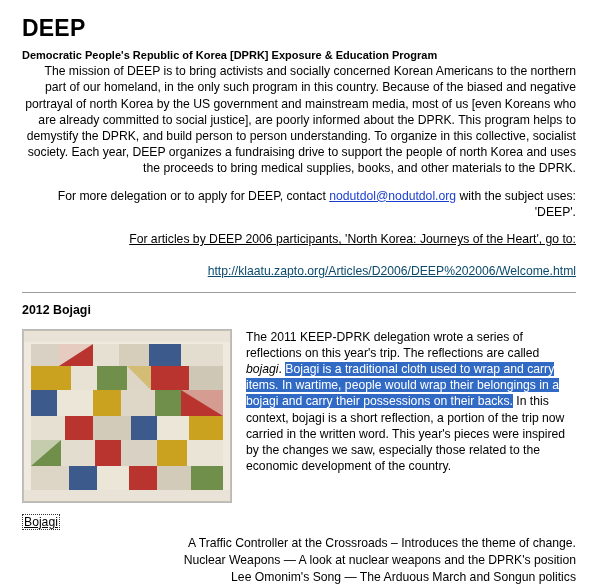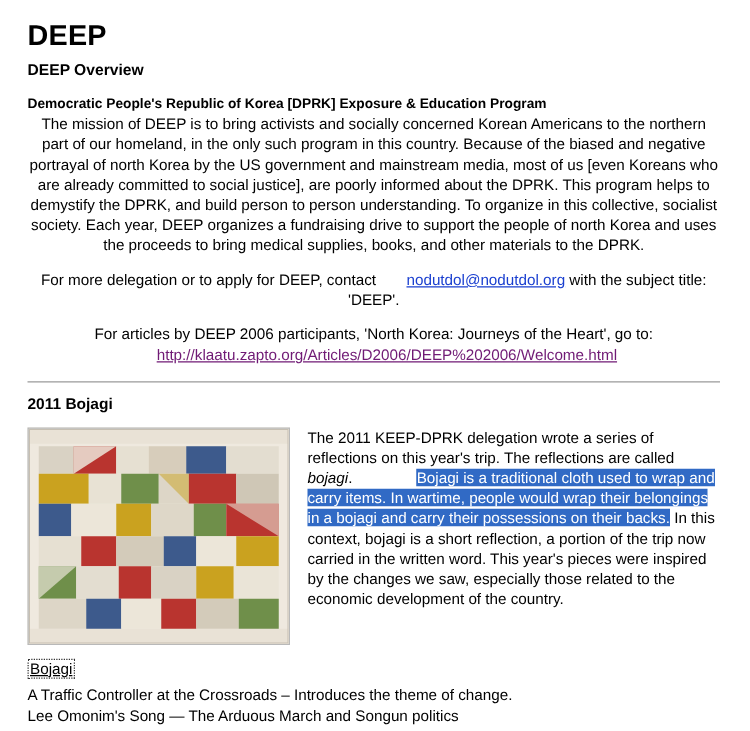--- a/index.html
+++ b/index.html
@@ -38,32 +38,32 @@
   }
   .section-head {
     font-size: 11px;
     font-weight: bold;
     margin: 0 0 2px 0;
   }
   p {
     margin: 0 0 11px 0;
     font-size: 12.2px;
     line-height: 1.33;
-    text-align: center;
+    text-align: right;
   }
   p.tight {
-    margin-bottom: 1px;
+    margin-bottom: 16px;
+    text-decoration: underline;
   }
   a.link {
     color: #1a3fd0;
     text-decoration: underline;
-    margin-left: 21px;
   }
   a.link.blue2 {
-    color: #701a75;
+    color: #0c4a6e;
   }
   .hr {
     border: 0;
     border-top: 1px solid #9a9a9a;
     margin: 12px 0 10px 0;
     height: 0;
   }
   .bojagi-head {
     font-size: 12.4px;
     font-weight: bold;
@@ -89,64 +89,63 @@
   .quilt svg { display: block; }
   .right-col {
     flex: 1 1 auto;
     font-size: 12.2px;
     line-height: 1.33;
   }
   .right-col .em { font-style: italic; }
   .sel {
     background: #316ac5;
     color: #ffffff;
-    margin-left: 48px;
   }
   .caption {
     margin-top: 12px;
     font-size: 12.2px;
   }
   .caption .boxed {
     border: 1px dotted #333;
     padding: 0 1px;
     text-decoration: underline;
   }
   ul.essays {
     list-style: none;
     margin: 6px 0 0 0;
     padding: 0;
   }
   ul.essays li {
     font-size: 12.2px;
     line-height: 1.42;
+    text-align: right;
   }
   .below {
     clear: both;
   }
 </style>
 </head>
 <body>
 
 <div class="page">
   <div class="content">
 
     <div class="title">DEEP</div>
-    <div class="subtitle">DEEP Overview</div>
 
     <div class="section-head">Democratic People's Republic of Korea [DPRK] Exposure &amp; Education Program</div>
     <p>The mission of DEEP is to bring activists and socially concerned Korean Americans to the northern part of our homeland, in the only such program in this country.  Because of the biased and negative portrayal of north Korea by the US government and mainstream media, most of us [even Koreans who are already committed to social justice], are poorly informed about the DPRK. This program helps to demystify the DPRK, and build person to person understanding. To organize in this collective, socialist society. Each year, DEEP organizes a fundraising drive to support the people of north Korea and uses the proceeds to bring medical supplies, books, and other materials to the DPRK.</p>
 
-    <p><span>For more delegation or to apply for DEEP, contact </span><a class="link" href="#">nodutdol@nodutdol.org</a><span> with the subject title: 'DEEP'.</span></p>
+    <p><span>For more delegation or to apply for DEEP, contact </span><a class="link" href="#">nodutdol@nodutdol.org</a><span> with the subject uses: 'DEEP'.</span></p>
 
     <p class="tight">For articles by DEEP 2006 participants, 'North Korea: Journeys of the Heart', go to:</p>
     <p><a class="link blue2" href="#">http://klaatu.zapto.org/Articles/D2006/DEEP%202006/Welcome.html</a></p>
 
     <hr class="hr">
 
-    <div class="bojagi-head">2011 Bojagi</div>
+    <div class="bojagi-head">2012 Bojagi</div>
 
     <div class="two-col">
       <div class="quilt-wrap">
         <div class="quilt">
           <svg width="208" height="172" viewBox="0 0 208 172" xmlns="http://www.w3.org/2000/svg" aria-hidden="true">
             <rect x="0" y="0" width="208" height="172" fill="#efe9df"></rect>
 
             <rect x="0" y="0" width="208" height="12" fill="#e9e2d6"></rect>
             <rect x="0" y="160" width="208" height="12" fill="#e9e2d6"></rect>
 
@@ -207,20 +206,20 @@
         <span>The 2011 KEEP-DPRK delegation wrote a series of reflections on this year's trip. The reflections are called </span><span class="em">bojagi</span><span>. </span><span class="sel">Bojagi is a traditional cloth used to wrap and carry items. In wartime, people would wrap their belongings in a bojagi and carry their possessions on their backs.</span><span> In this context, bojagi is a short reflection, a portion of the trip now carried in the written word. This year's pieces were inspired by the changes we saw, especially those related to the economic development of the country.</span>
       </div>
     </div>
 
     <div class="caption below">
       <span class="boxed">Bojagi</span>
     </div>
 
     <ul class="essays">
       <li>A Traffic Controller at the Crossroads – Introduces the theme of change.</li>
+      <li>Nuclear Weapons — A look at nuclear weapons and the DPRK's position</li>
       <li>Lee Omonim's Song — The Arduous March and Songun politics</li>
-      <li>Nuclear Weapons — A look at nuclear weapons and the DPRK's position</li>
       <li>Equity, a Work in Progress — Education and healthcare</li>
 
     </ul>
 
   </div>
 </div>
 
 </body></html>

